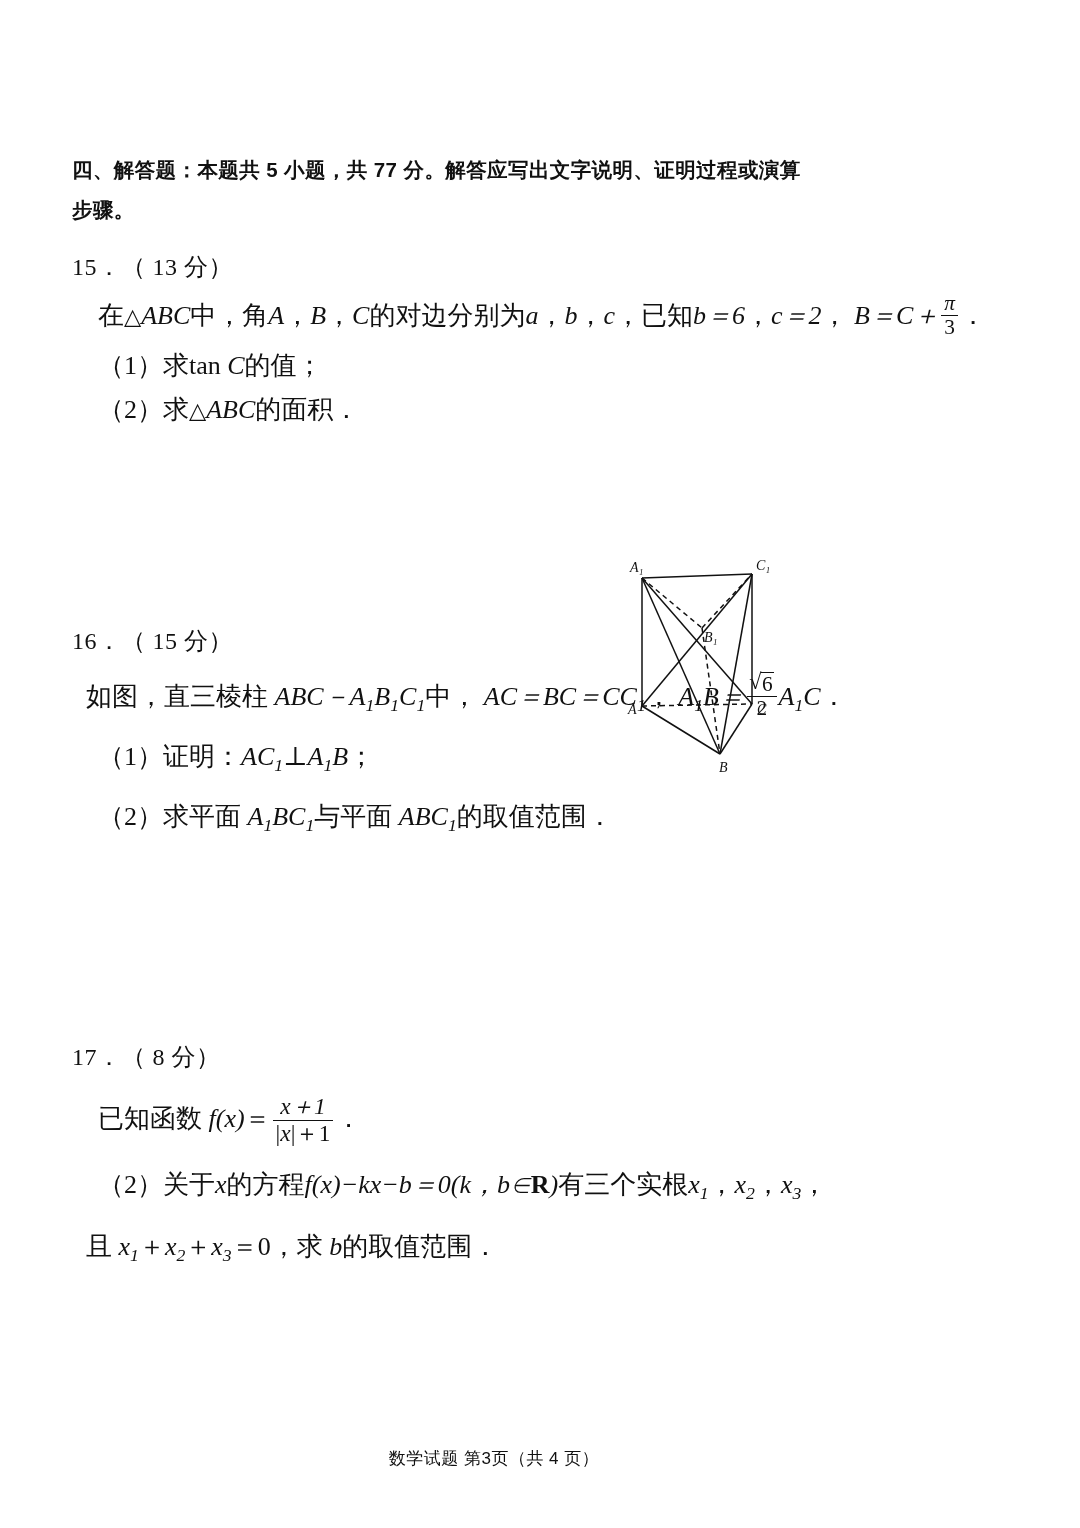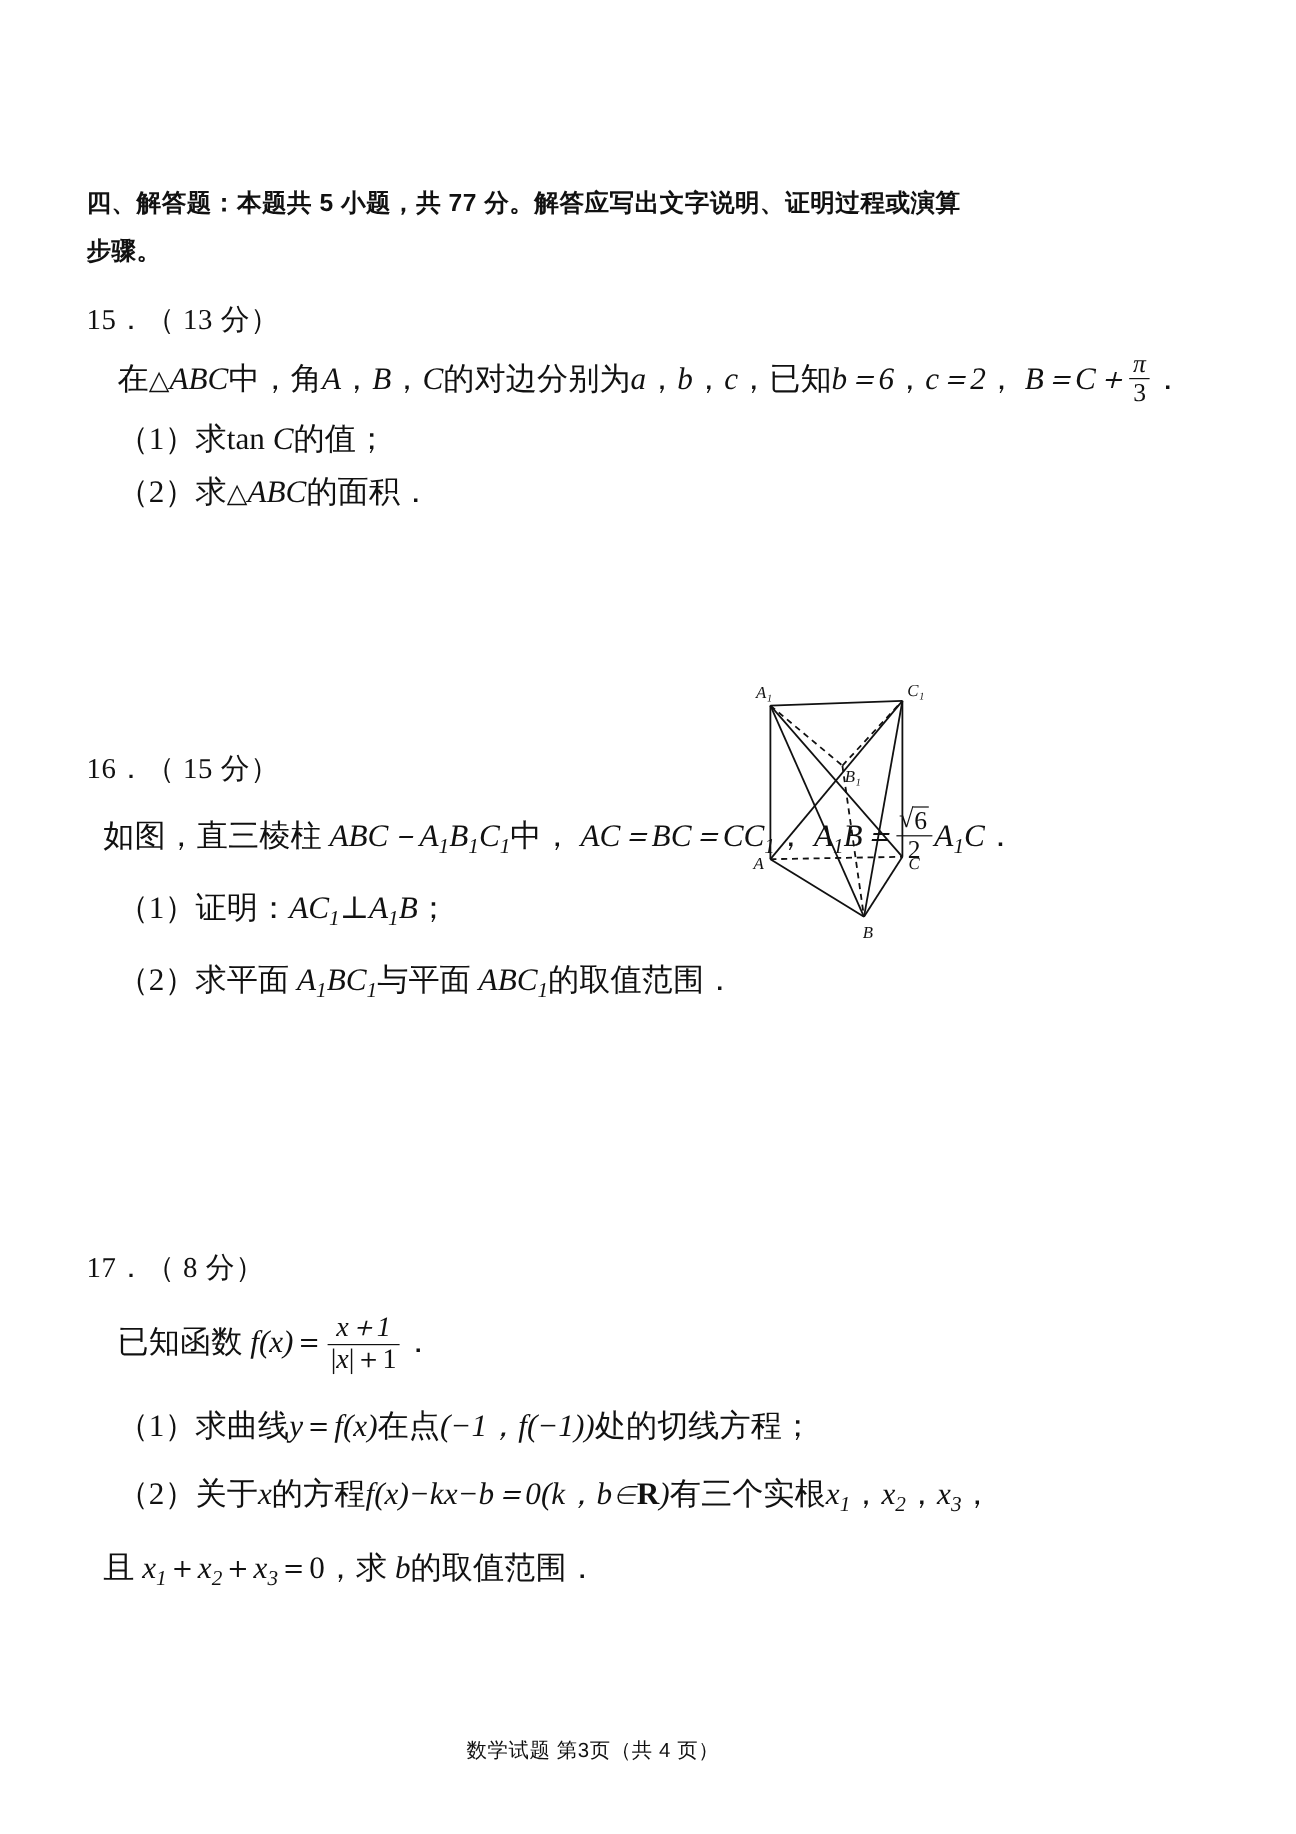--- a/index.html
+++ b/index.html
@@ -79,21 +79,20 @@
     padding: 0 1px;
   }
   .tri::before { content: "\25B3"; font-size: 0.86em; }
   
   .figure {
     position: absolute;
     left: 600px;
     top: 556px;
     width: 230px;
     height: 230px;
-    margin-top: 10px;
   }
   .figure svg { display: block; }
   
   .footer {
     position: absolute;
     left: 0;
     top: 1447px;
     width: 988px;
     text-align: center;
     font-family: "Liberation Sans", "DejaVu Sans", sans-serif;
@@ -140,23 +139,20 @@
     <div class="qbody" style="margin-top:18px">
       <span>（2）求平面</span>&nbsp;<span class="mi">A</span><sub class="mi">1</sub><span class="mi">BC</span><sub class="mi">1</sub><span>与平面</span>&nbsp;<span class="mi">ABC</span><sub class="mi">1</sub><span>的取值范围．</span>
     </div>
 
     <div class="qnum" style="margin-top:200px">17．（ 8 分）</div>
 
     <div class="qbody" style="margin-top:22px;line-height:44px">
       <span>已知函数</span>&nbsp;<span class="mi">f</span><span class="mi">(x)</span><span>＝</span><span class="frac" style="font-size:0.9em;vertical-align:-0.55em"><span class="num mi">x＋1</span><span class="den">|<span class="mi">x</span>|<span>＋1</span></span></span><span>．</span>
     </div>
 
-    <div class="qbody" style="margin-top:26px">
-      <span>（1）求曲线</span><span class="mi">y</span><span>＝</span><span class="mi">f</span><span class="mi">(x)</span><span>在点</span><span class="mi">(−1，</span><span class="mi">f</span><span class="mi">(−1))</span><span>处的切线方程；</span>
-    </div>
 
     <div class="qbody" style="margin-top:22px">
       <span>（2）关于</span><span class="mi">x</span><span>的方程</span><span class="mi">f</span><span class="mi">(x)−kx−b＝0(k，b∈</span><span style="font-weight:bold">R</span><span class="mi">)</span><span>有三个实根</span><span class="mi">x</span><sub class="mi">1</sub><span>，</span><span class="mi">x</span><sub class="mi">2</sub><span>，</span><span class="mi">x</span><sub class="mi">3</sub><span>，</span>
     </div>
 
     <div class="qbody indent-0" style="margin-top:20px">
       <span>且</span>&nbsp;<span class="mi">x</span><sub class="mi">1</sub><span>＋</span><span class="mi">x</span><sub class="mi">2</sub><span>＋</span><span class="mi">x</span><sub class="mi">3</sub><span>＝0</span><span>，求</span>&nbsp;<span class="mi">b</span><span>的取值范围．</span>
     </div>
 
   </div>

